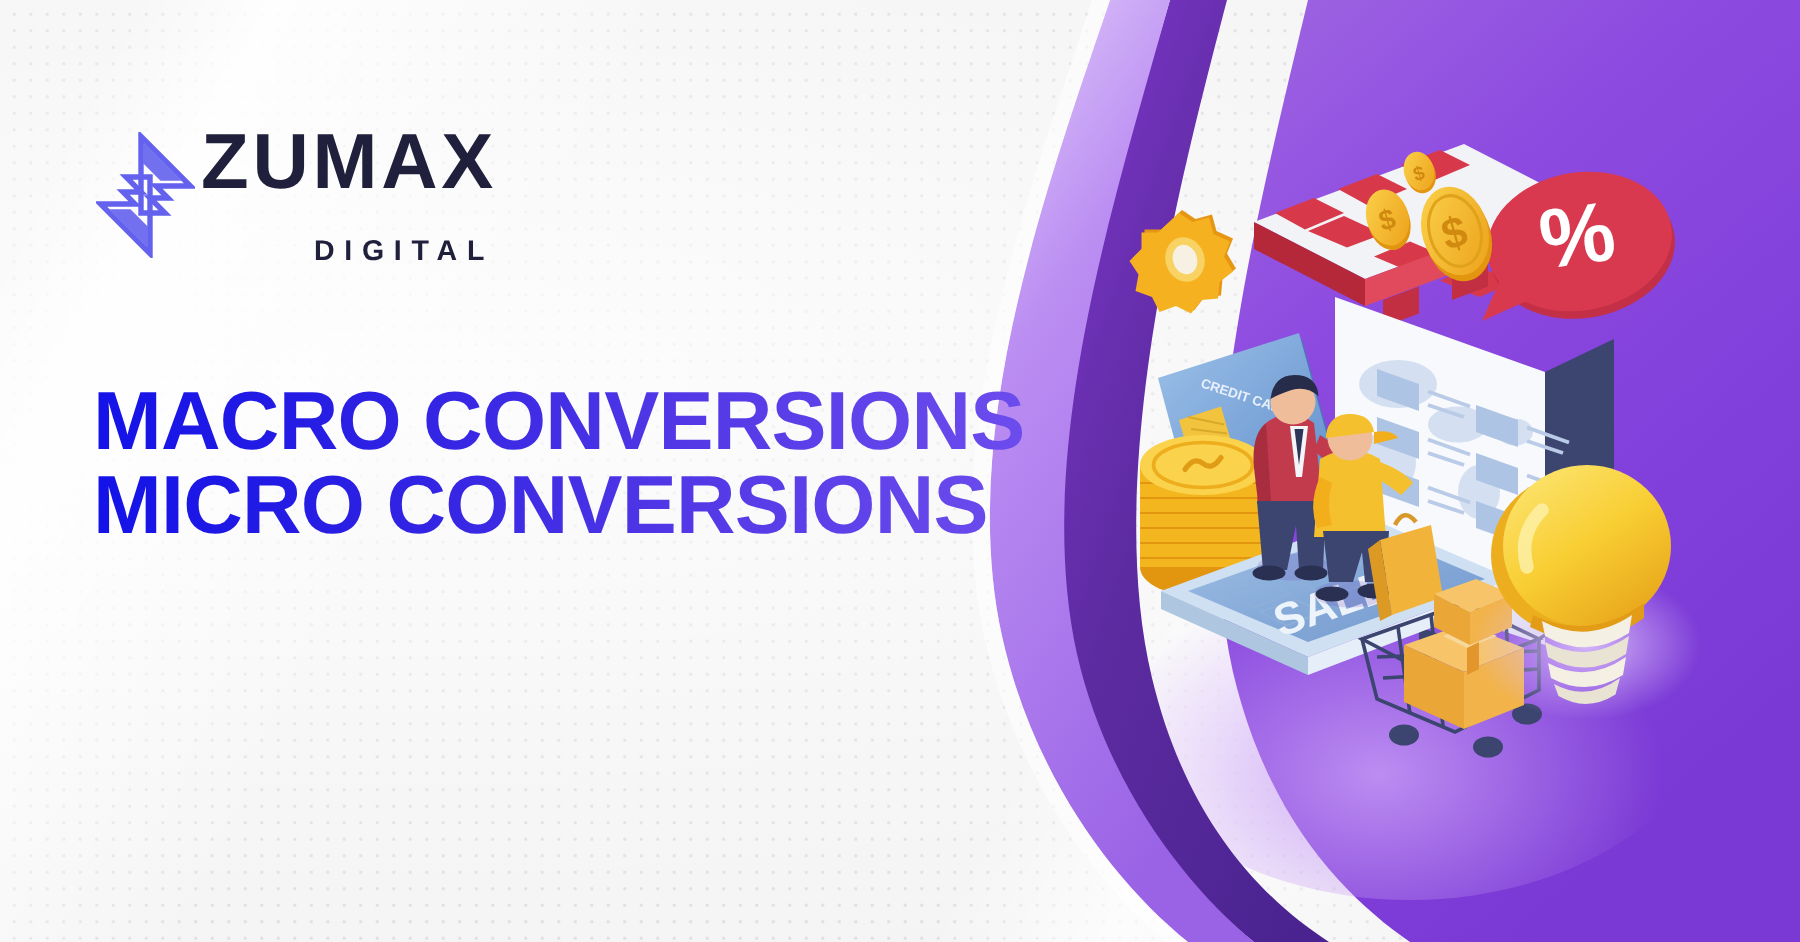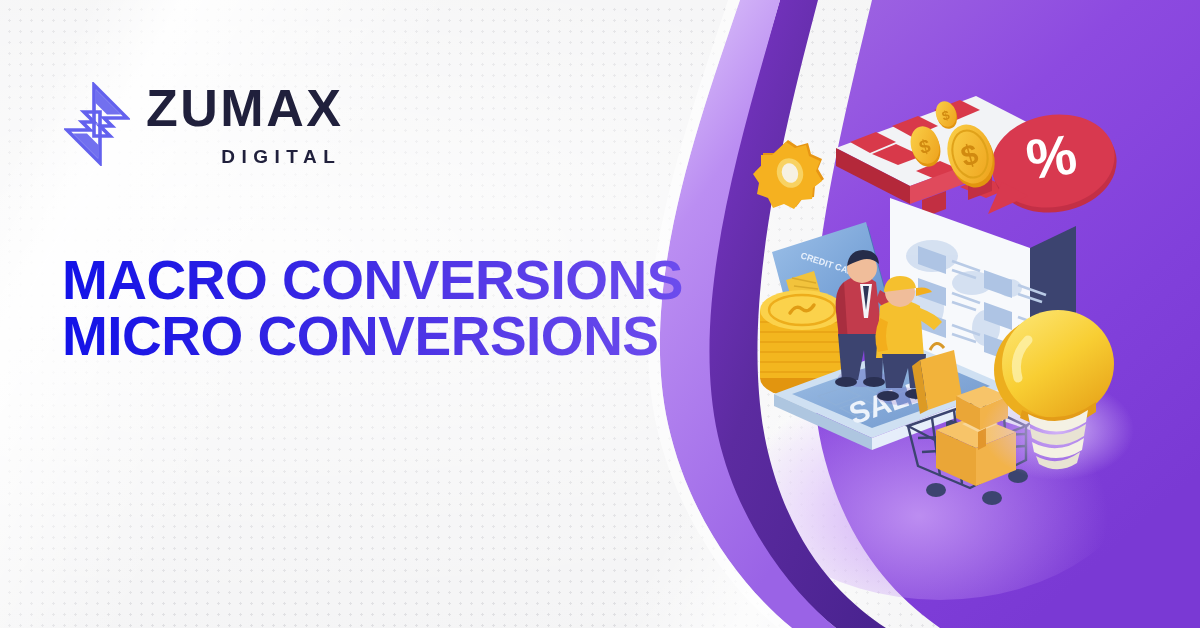--- a/index.html
+++ b/index.html
@@ -45,31 +45,31 @@
   
   .purple-panel{
     position:absolute;top:0;right:0;
     width:560px;height:628px;
   }
   .purple-panel svg{display:block;width:100%;height:100%;}
 
   
   .logo{
     position:absolute;left:64px;top:82px;
-    display:flex;align-items:center;gap:16px;
+    display:flex;align-items:center;gap:4px;
   }
   .logo-mark{width:66px;height:84px;flex:0 0 auto;}
   .logo-words{display:flex;flex-direction:column;align-items:flex-end;line-height:1;}
   .logo-zumax{
     font-size:52px;font-weight:bold;color:#20203c;
     letter-spacing:2.5px;
   }
   .logo-digital{
     font-size:19px;font-weight:bold;color:#20203c;
-    letter-spacing:6.5px;margin-top:13px;margin-right:2px;
+    letter-spacing:6.5px;margin-top:24px;margin-right:2px;
   }
 
   
   .headline{position:absolute;left:62px;top:252px;}
   .hl-line{
     font-size:55px;font-weight:bold;letter-spacing:-0.5px;
     line-height:1.02;
     background:linear-gradient(90deg,#1312e8 0%,#2a1fe3 28%,#5137e6 62%,#6c4ced 100%);
     -webkit-background-clip:text;background-clip:text;
     color:transparent;-webkit-text-fill-color:transparent;

